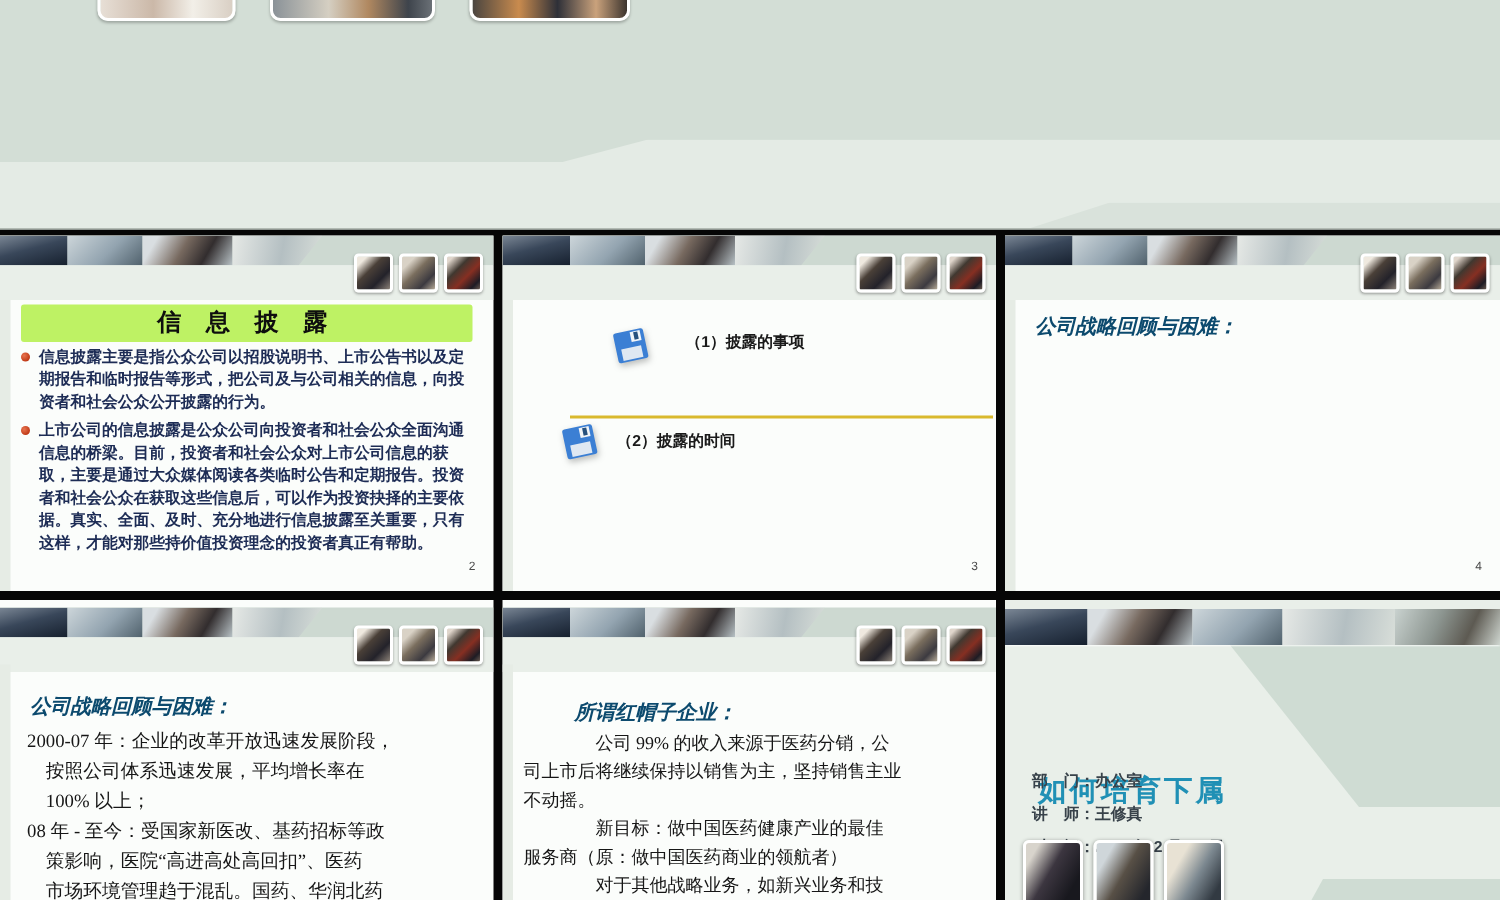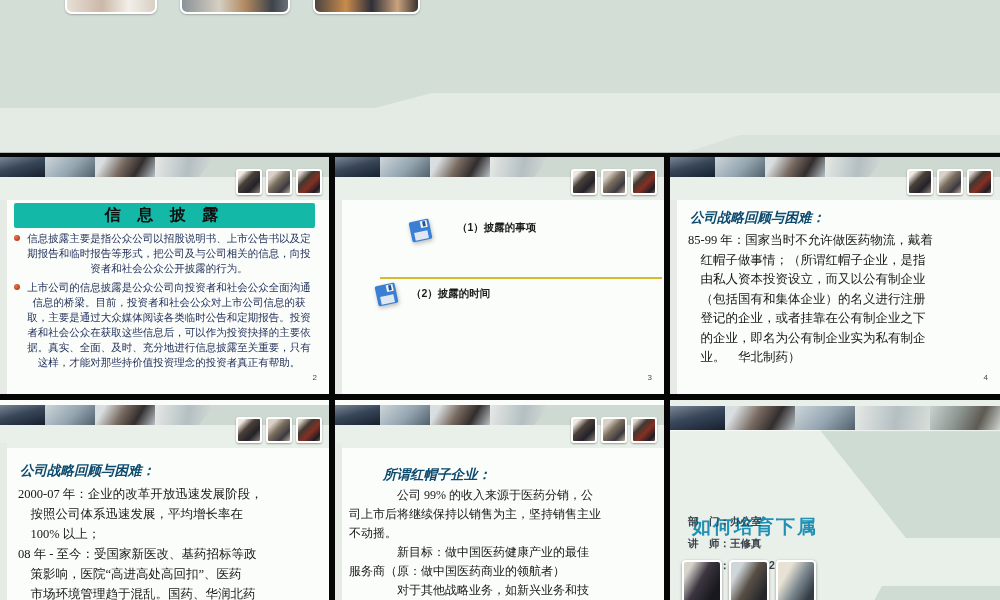--- a/index.html
+++ b/index.html
@@ -33,24 +33,24 @@
   .mini{width:22px;height:22px;border:2px solid #fff;border-radius:3px;box-shadow:0 1px 2px rgba(0,0,0,.35);}
   .m1{background:linear-gradient(135deg,#efe9df 15%,#4a4038 40%,#23222a 70%,#8c8278 100%);}
   .m2{background:linear-gradient(135deg,#d9d2c6 20%,#7a6e5e 45%,#3c3a40 75%,#b7ab98 100%);}
   .m3{background:linear-gradient(135deg,#e0d6cc 10%,#403830 35%,#862f22 60%,#1e1c24 85%,#6a5a50 100%);}
   .row2 .band,.row2 .collage{top:5px;}
   .row2 .strip{top:25px;}
   .row2 .minis{top:17px;}
   .pagenum{position:absolute;right:12px;top:216px;font-size:8px;color:#4a4a4a;}
   
   .s2-title{position:absolute;left:14px;right:14px;top:46px;text-align:center;font-size:16px;font-weight:bold;
-      color:#0e0e0e;letter-spacing:6px;background:#14b8a6;border-radius:2px;padding:2px 0;}
+      color:#0e0e0e;letter-spacing:6px;background:#bef264;border-radius:2px;padding:2px 0;}
   .s2-bullets{position:absolute;left:12px;top:74px;width:300px;}
   .s2-bullet{position:relative;padding-left:14px;margin-bottom:4px;font-size:10.5px;line-height:15px;
-      font-weight:normal;color:#1d2c55;text-align:center;}
+      font-weight:bold;color:#1d2c55;text-align:left;}
   .s2-bullet .dot{position:absolute;left:2px;top:4px;width:6px;height:6px;border-radius:50%;
       background:radial-gradient(circle at 35% 35%,#e8744f,#c03a17 70%);}
   
   .s3-title{position:absolute;left:20px;top:36px;font-size:13px;font-weight:bold;color:#151515;
       background:#f6f9f5;padding:2px 42px 2px 6px;border-radius:2px;}
   .floppy{position:absolute;filter:drop-shadow(1px 2px 2px rgba(0,0,0,.25));}
   .f1{left:72px;top:60px;} .f2{left:38px;top:124px;}
   .s3-h1{position:absolute;left:122px;top:64px;font-size:10.5px;font-weight:bold;color:#1a1a1a;}
   .s3-b1{position:absolute;left:112px;top:86px;font-size:9.5px;line-height:14px;color:#3e3e3e;white-space:pre;}
   .s3-yline{position:absolute;left:45px;top:120px;width:282px;height:2px;background:#d9b92e;}
@@ -165,27 +165,20 @@
       <span class="t-light" style="width:60px"></span>
     </div>
     <div class="strip"></div>
     <div class="leftedge"></div>
     <div class="minis">
       <div class="mini m1"></div>
       <div class="mini m2"></div>
       <div class="mini m3"></div>
     </div>
     <div class="seriftitle" style="left:20px;top:52px;">公司战略回顾与困难：</div>
-    <div class="serifbody" style="left:18px;top:74px;">85-99 年：国家当时不允许做医药物流，戴着
-　红帽子做事情；（所谓红帽子企业，是指
-　由私人资本投资设立，而又以公有制企业
-　（包括国有和集体企业）的名义进行注册
-　登记的企业，或者挂靠在公有制企业之下
-　的企业，即名为公有制企业实为私有制企
-　业。　华北制药）</div>
     <div class="pagenum">4</div>
   </div>
 
   <div class="cslide row2" id="s5" style="left:0;top:400px;width:329px;height:237px;">
     <div class="band"></div>
     <div class="collage">
       <span class="t-build" style="width:45px"></span>
       <span class="t-office" style="width:50px"></span>
       <span class="t-person" style="width:60px"></span>
       <span class="t-light" style="width:60px"></span>

